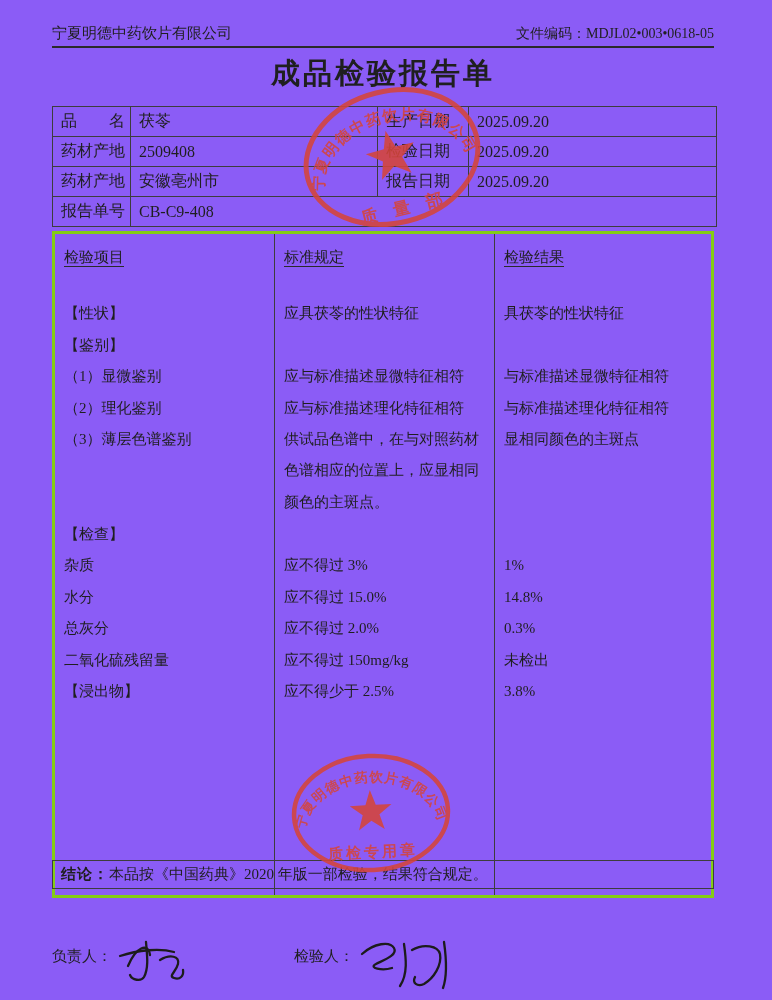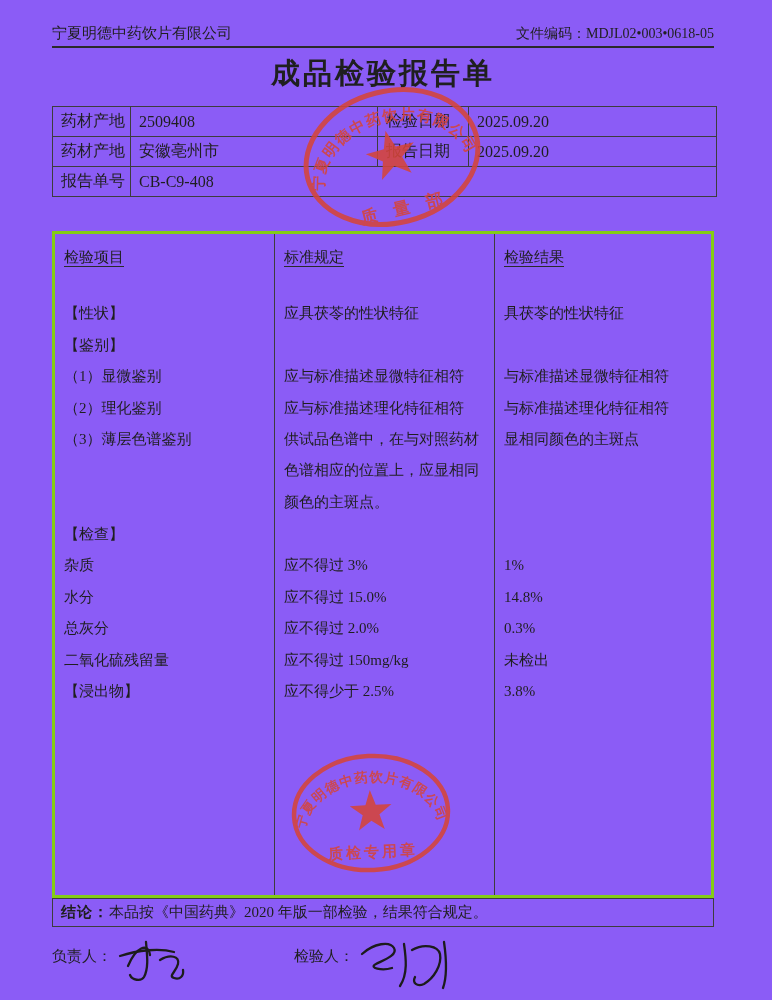--- a/index.html
+++ b/index.html
@@ -23,21 +23,21 @@
     grid-template-rows:64px 31.5px 31.5px 31.5px 31.5px 94.5px 31.5px 31.5px 31.5px 31.5px 31.5px 31.5px 1fr;
     font-size:15px;
   }
   .insp .row{display:contents;}
   .insp .c{padding:0 9px;line-height:31.4px;box-sizing:border-box;overflow:hidden;}
   .insp .b{border-right:1px solid #3d3d3d;}
   .insp .hc{padding-top:13px;line-height:20px;}
   .insp .ctr{}
   .u{border-bottom:1px solid #2a2a2a;padding-bottom:1px;}
   
-  .concl{position:absolute;left:52px;top:898px;width:662px;height:29px;border:1px solid #3d3d3d;box-sizing:border-box;
+  .concl{position:absolute;left:52px;top:860px;width:662px;height:29px;border:1px solid #3d3d3d;box-sizing:border-box;
          font-size:15px;line-height:27px;padding:0 8px;white-space:nowrap;overflow:hidden;}
   .concl b{letter-spacing:1px;}
   
   .sigline{position:absolute;left:52px;top:936px;width:680px;display:flex;align-items:flex-start;font-size:15px;}
   .siggrp{display:flex;align-items:flex-start;}
   .siggrp .lbl{line-height:40px;white-space:nowrap;}
   .sig-svg{margin-top:-2px;}
   .g1{width:242px;} .g2{width:196px;}
   
   .stamp{position:absolute;pointer-events:none;opacity:0.88;}
@@ -52,20 +52,26 @@
 
   <div class="hdr">
     <span>宁夏明德中药饮片有限公司</span>
     <span style="font-size:14px;">文件编码：MDJL02•003•0618-05</span>
   </div>
   <div class="hdr-rule"></div>
   <div class="doc-title">成品检验报告单</div>
 
   <table class="info">
     <tbody>
+        <tr>
+      <td class="w1">品　　名</td>
+      <td class="w2">茯苓</td>
+      <td class="w3">生产日期</td>
+      <td class="w4">2025.09.20</td>
+    </tr>
     <tr>
       <td class="w1">药材产地</td>
       <td class="w2">2509408</td>
       <td class="w3">检验日期</td>
       <td class="w4">2025.09.20</td>
     </tr>
     <tr>
       <td class="w1">药材产地</td>
       <td class="w2">安徽亳州市</td>
       <td class="w3">报告日期</td>

